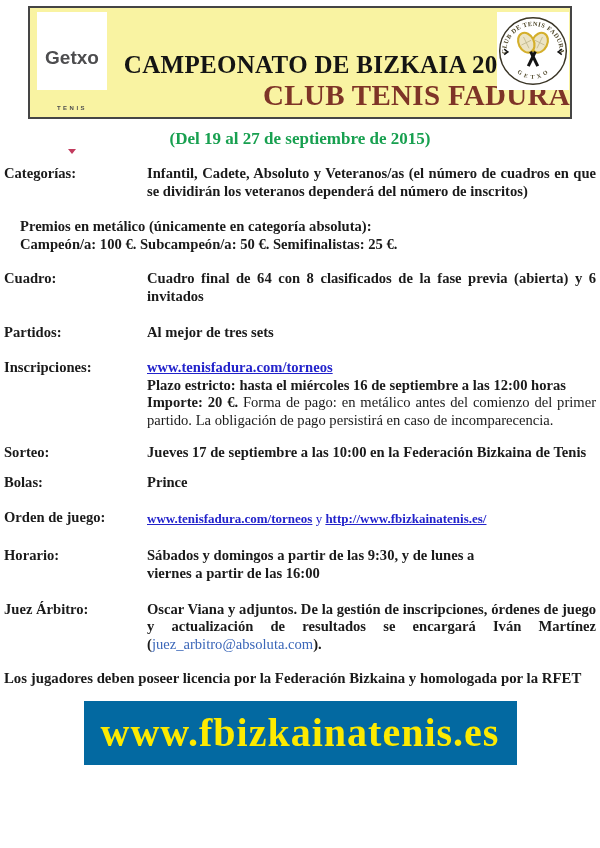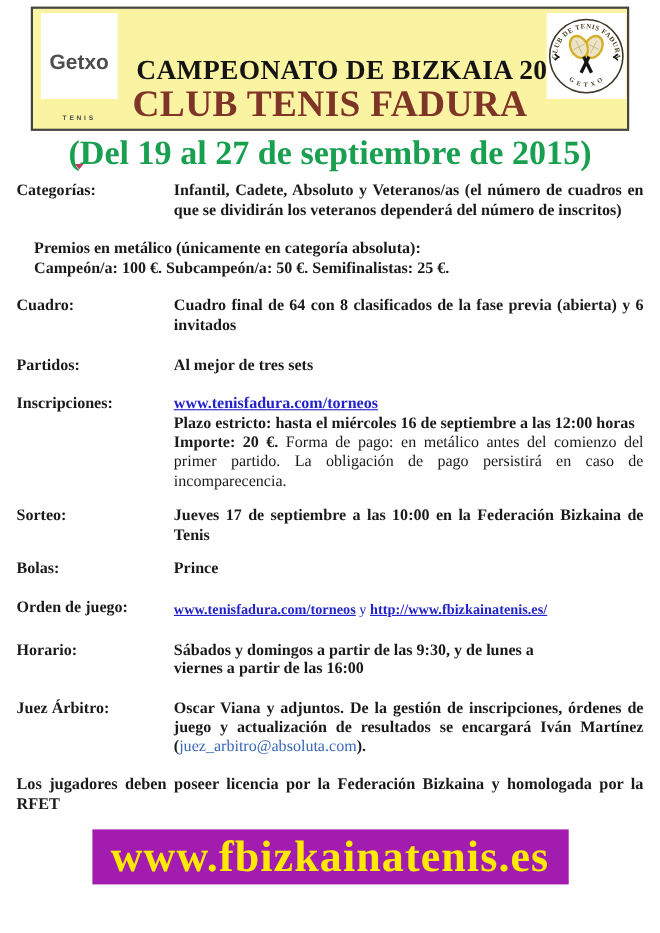--- a/index.html
+++ b/index.html
@@ -73,39 +73,39 @@
     font-weight: bold;
     font-size: 25px;
     line-height: 26px;
     color: #141414;
     letter-spacing: 0.3px;
     padding-left: 47px;
   }
   .title2 {
     position: absolute;
     top: 72px; left: 0; right: 0;
-    text-align: center;
-    font-weight: bold;
-    font-size: 34px;
+    text-align: right;
+    font-weight: bold;
+    font-size: 29px;
     line-height: 30px;
     color: #7e3427;
     letter-spacing: 0.3px;
   }
   .date-line {
     margin-top: 6px;
     text-align: center;
     font-weight: bold;
-    font-size: 31px;
+    font-size: 17px;
     line-height: 28px;
     color: #18a050;
   }
 
   
   .body-area {
-    padding: 0 15px;
+    padding: 0 4px;
     font-size: 14.6px;
     line-height: 17.6px;
     font-weight: bold;
   }
   .row { position: relative; }
   .lbl { position: absolute; left: 0; top: 0; font-weight: bold; white-space: nowrap; }
   .cnt { margin-left: 143px; }
   .just { text-align: justify; }
   .reg { font-weight: normal; }
 
@@ -132,22 +132,22 @@
     color: #3a66b8;
     font-weight: normal;
     text-decoration: none;
   }
 
   
   .footer-note { font-size: 14.8px; }
   .banner {
     margin: 13px auto 0 auto;
     width: 433px;
-    height: 50px;
-    background: #a21caf;
+    height: 64px;
+    background: #0369a1;
     display: flex;
     align-items: center;
     justify-content: center;
   }
   .banner-text {
     color: #fdea00;
     font-weight: bold;
     font-size: 40px;
     letter-spacing: 1px;
     font-family: "Liberation Serif", serif;

